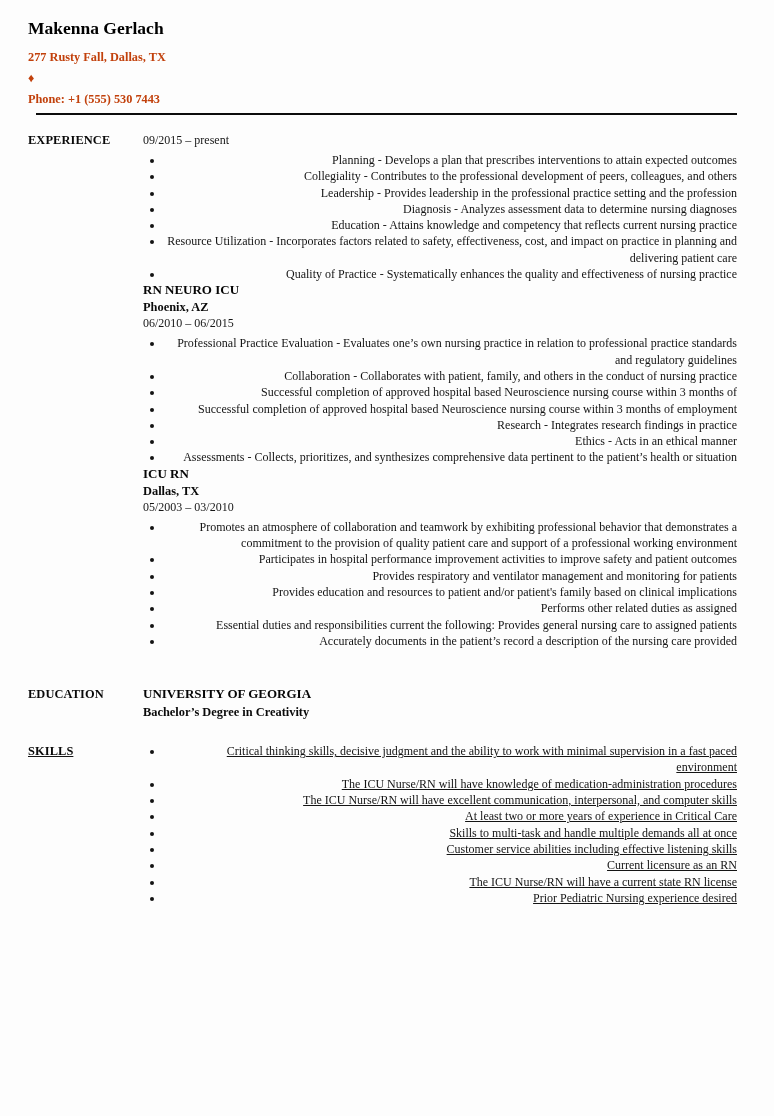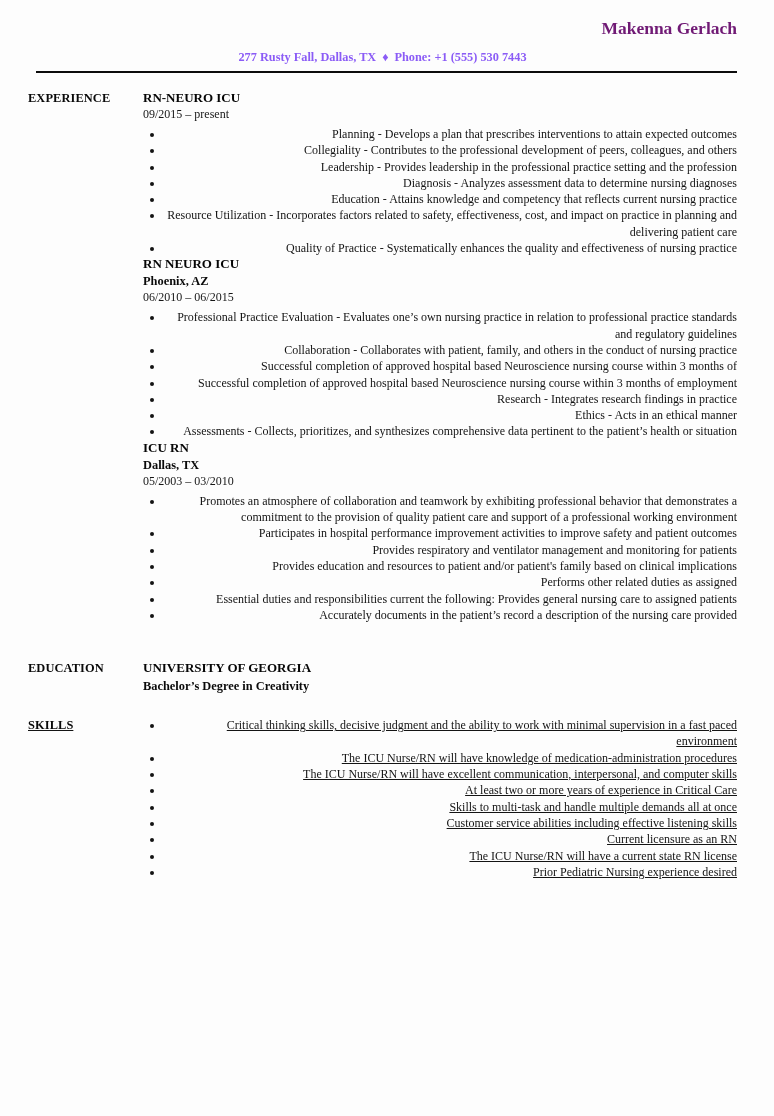--- a/index.html
+++ b/index.html
@@ -8,28 +8,28 @@
     width:774px; height:1116px;
     box-sizing:border-box;
     background:#fdfdfd;
     padding:18px 37px 0 28px;
     font-family:"Liberation Serif", "DejaVu Serif", serif;
     color:#141414;
     overflow:hidden;
   }
   
   .name {
-    margin:0; text-align:right;
-    font-size:17.5px; font-weight:bold; color:#701a75;
+    margin:0; text-align:left;
+    font-size:17.5px; font-weight:bold; color:#000000;
     line-height:1.2;
   }
   .contact {
     margin-top:11px;
     display:flex; justify-content:center; align-items:baseline; gap:6px;
-    font-weight:bold; font-size:12.3px; color:#8b5cf6;
+    font-weight:bold; font-size:12.3px; color:#c2410c;flex-direction:column;
   }
   .divider {
     border:none; height:0;
     border-top:2.5px solid #0c0c0c;
     margin:6px 0 0 8px;
   }
   
   main { margin-top:17px; }
   .section-row { display:flex; }
   .section-row .label-col {
@@ -71,21 +71,20 @@
     <hr class="divider">
   </header>
 
   <main>
 
     <section class="section-row section-experience">
       <div class="label-col">EXPERIENCE</div>
       <div class="content-col">
 
         <article class="job">
-          <h2 class="job-title">RN-NEURO ICU</h2>
           <div class="job-dates">09/2015 – present</div>
           <ul class="bullets">
             <li>Planning - Develops a plan that prescribes interventions to attain expected outcomes</li>
             <li>Collegiality - Contributes to the professional development of peers, colleagues, and others</li>
             <li>Leadership - Provides leadership in the professional practice setting and the profession</li>
             <li>Diagnosis - Analyzes assessment data to determine nursing diagnoses</li>
             <li>Education - Attains knowledge and competency that reflects current nursing practice</li>
             <li>Resource Utilization - Incorporates factors related to safety, effectiveness, cost, and impact on practice in planning and delivering patient care</li>
             <li>Quality of Practice - Systematically enhances the quality and effectiveness of nursing practice</li>
           </ul>

